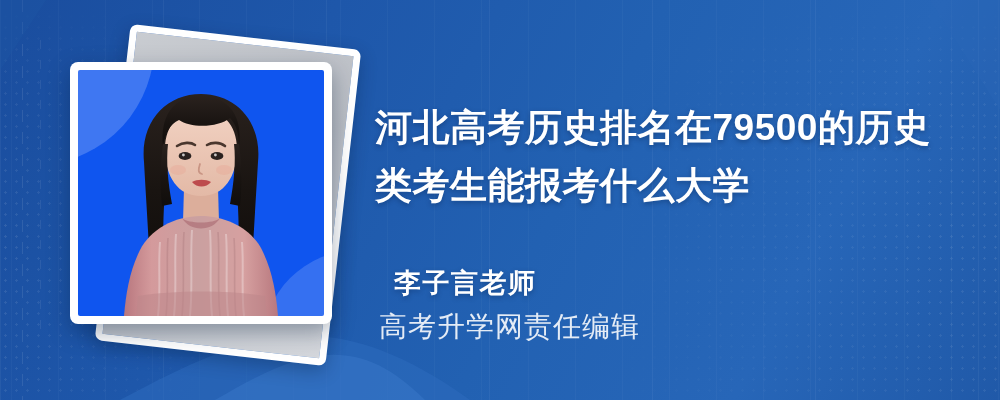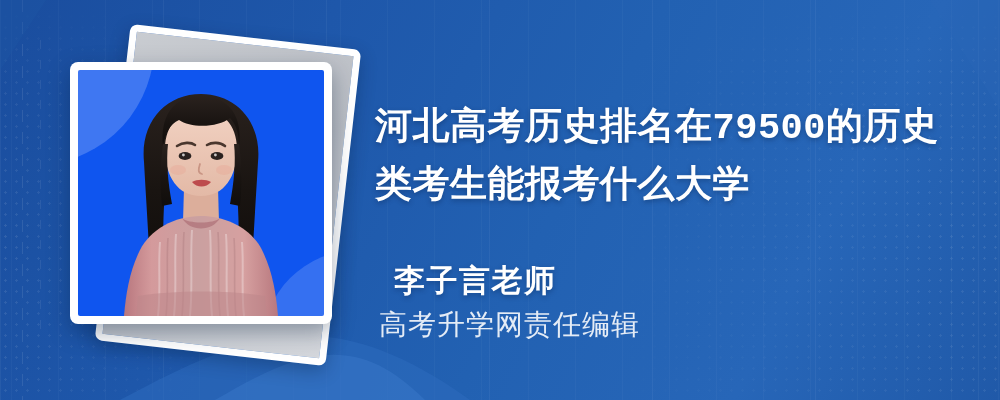--- a/index.html
+++ b/index.html
@@ -2,21 +2,21 @@
 <html><head>
 <meta charset="utf-8">
 <style>
   html,body{margin:0;padding:0;background:#0d2b5c;}
   *{box-sizing:border-box;}
 
   .stage{
     position:relative;
     width:1000px;height:400px;
     overflow:hidden;
-    font-family:Liberation Mono, monospace;
+    font-family:Liberation Sans, sans-serif;
     background:linear-gradient(118deg,#1a4d9e 0%,#1e57aa 28%,#2261b2 55%,#2766b8 78%,#2059a8 100%);
   }
 
   
   .bg-vlines{
     position:absolute;inset:0;
     background-image:
       linear-gradient(to right,rgba(255,255,255,.055) 1px,transparent 1px),
       linear-gradient(to right,rgba(255,255,255,.035) 1px,transparent 1px);
     background-size:163px 100%, 47px 100%;
@@ -100,21 +100,21 @@
     font-weight:bold;
     line-height:58px;
     letter-spacing:.5px;
     text-shadow:0 2px 5px rgba(6,26,62,.35);
   }
 
   .byline{position:absolute;left:3px;top:266px;width:420px;}
   .author-name{
     display:block;
     color:#ffffff;
-    font-size:31px;
+    font-size:27px;
     font-weight:bold;
     line-height:34px;
     letter-spacing:1.5px;
     padding-left:19px;
     text-shadow:0 2px 5px rgba(6,26,62,.35);
   }
   .author-role{
     display:block;
     color:rgba(255,255,255,.88);
     font-size:28px;

